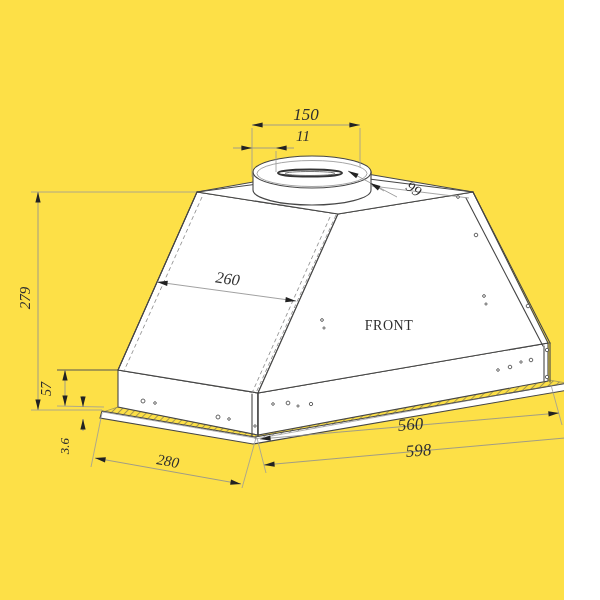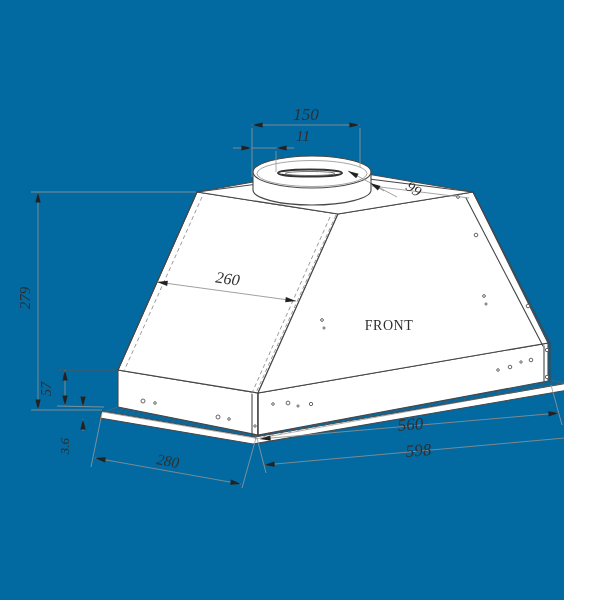--- a/index.html
+++ b/index.html
@@ -1,16 +1,16 @@
 <!DOCTYPE html>
 <html><head>
 <meta charset="utf-8">
 <style>
   html,body{margin:0;padding:0;background:#fff;}
-  .stage{width:564px;height:600px;background:#0369a1;position:relative;overflow:hidden;}
+  .stage{width:564px;height:600px;background:#fde047;position:relative;overflow:hidden;}
   svg{display:block;}
   .obj{stroke:#474747;stroke-width:1.1;fill:none;stroke-linecap:round;}
   .objf{stroke:#474747;stroke-width:1.1;fill:#ffffff;}
   .thin{stroke:#8f8f8f;stroke-width:0.8;fill:none;}
   .dash{stroke:#8f8f8f;stroke-width:0.9;fill:none;stroke-dasharray:4 3;}
   .dim{stroke:#909090;stroke-width:0.85;fill:none;}
   .ext{stroke:#9a9a9a;stroke-width:0.8;fill:none;}
   .hole{fill:#ffffff;stroke:#555;stroke-width:0.9;}
   text.dimtxt{font-family:"Liberation Serif",serif;font-style:italic;fill:#2f2f2f;text-anchor:middle;}
   text.lbltxt{font-family:"Liberation Serif",serif;fill:#2f2f2f;text-anchor:middle;letter-spacing:0.5px;}

